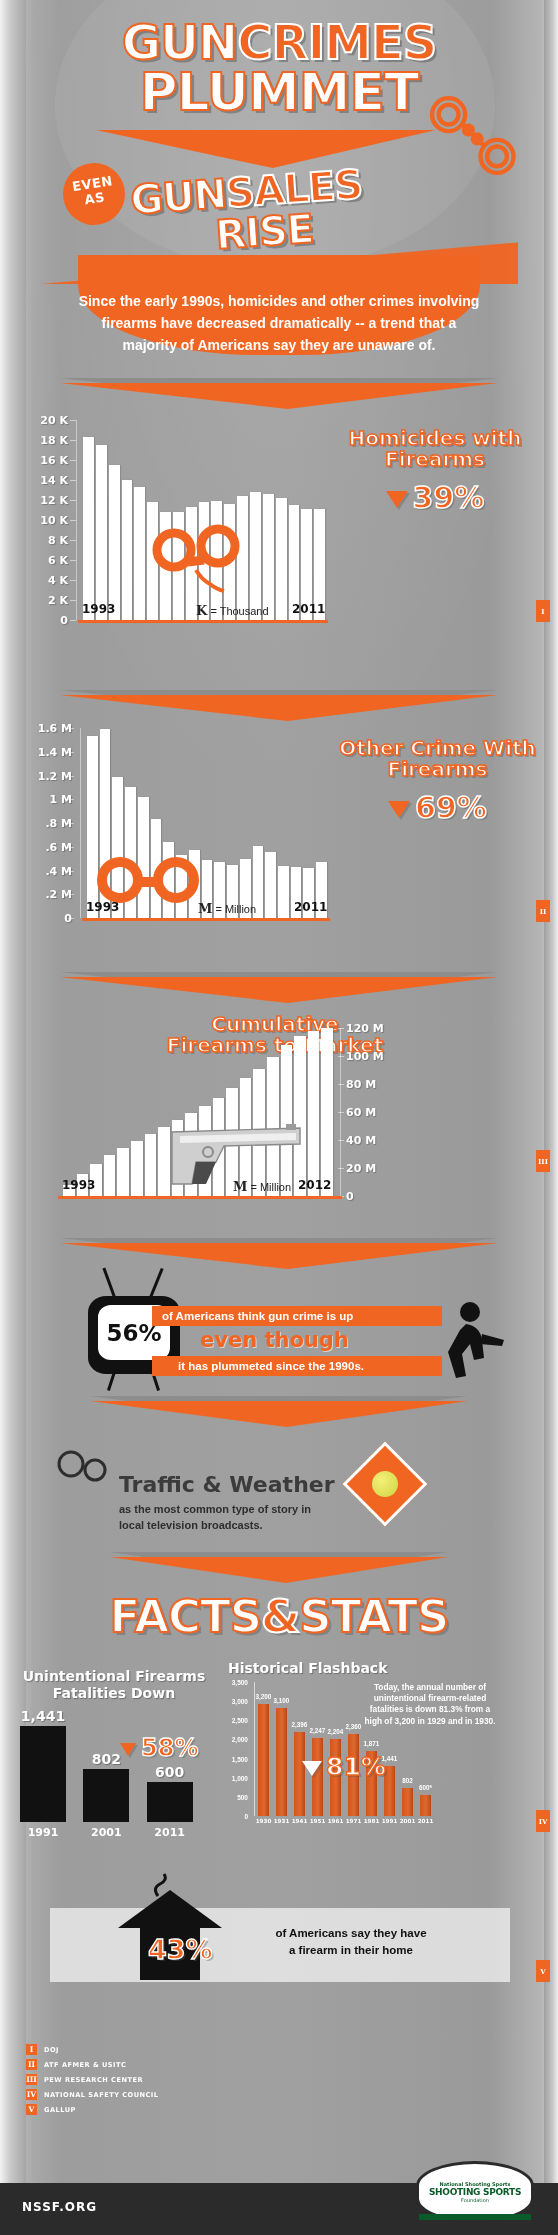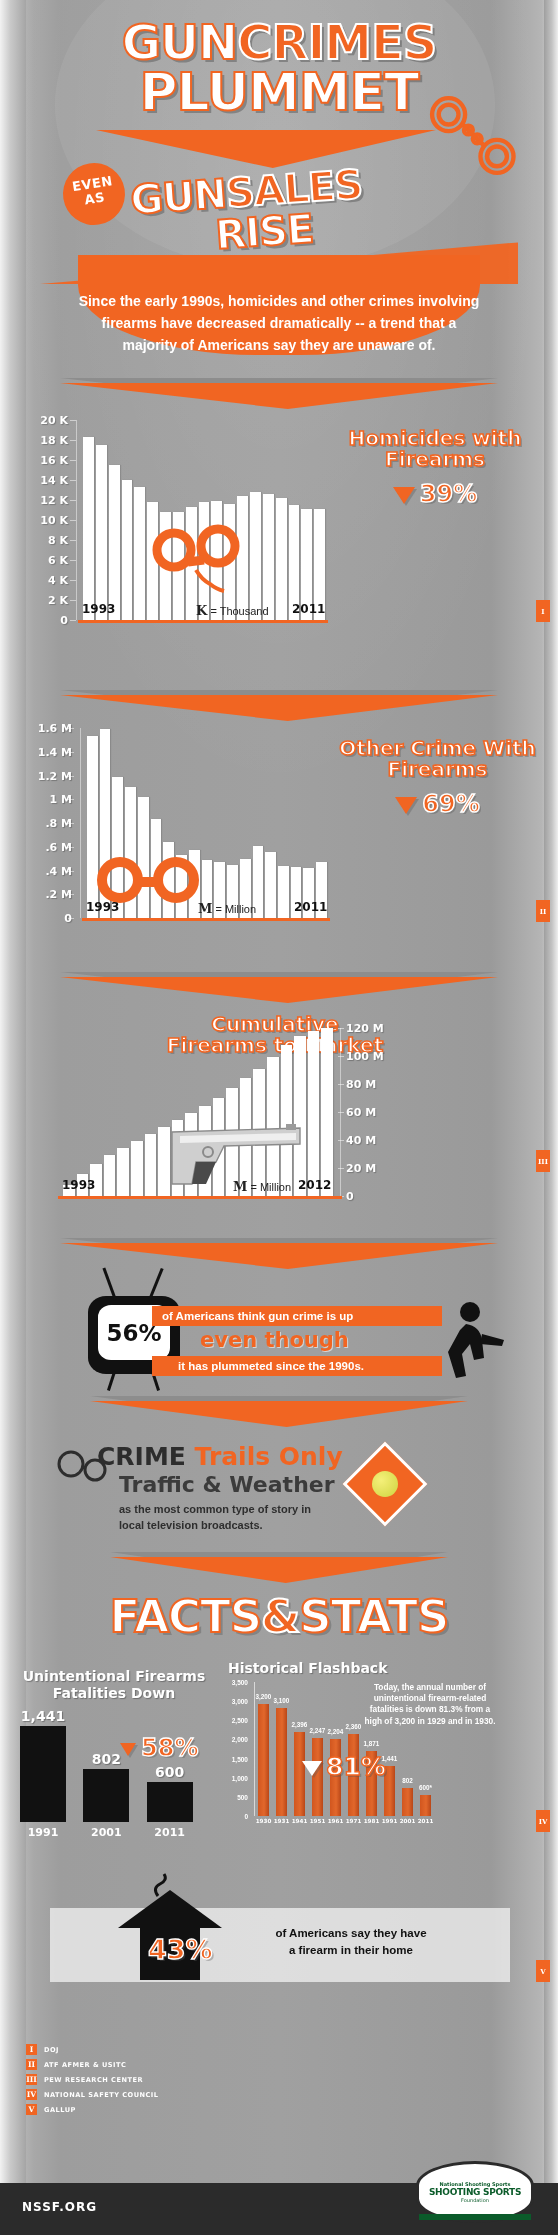--- a/index.html
+++ b/index.html
@@ -72,21 +72,21 @@
   .axis-line { position:absolute; width:1px; background:rgba(255,255,255,.45); }
   .tick { position:absolute; width:6px; height:1px; background:rgba(255,255,255,.5); }
   .bars { position:absolute; display:flex; align-items:flex-end; }
   .bars > i { display:block; background:#ffffff; flex:1 1 auto; margin:0 1px;
      box-shadow:1px 0 1px rgba(0,0,0,.12); }
   .chart-title { position:absolute; text-align:center;
      font-family:"DejaVu Sans",sans-serif; font-weight:bold; font-size:20px;
      color:#fff; -webkit-text-stroke:1.6px #f16522; line-height:1.05;
      text-shadow:2px 2px 0 rgba(90,90,90,.4); }
   .chart-pct { position:absolute; text-align:center;
-     font-family:"DejaVu Sans",sans-serif; font-weight:bold; font-size:24px;
+     font-family:"DejaVu Sans",sans-serif; font-weight:bold; font-size:30px;
      color:#f16522; -webkit-text-stroke:1.5px #fff; text-shadow:2px 2px 0 rgba(90,90,90,.4); }
   .tri-dn { display:inline-block; width:0;height:0; border-left:11px solid transparent;
      border-right:11px solid transparent; border-top:17px solid #f16522;
      vertical-align:middle; margin-right:5px;
      filter: drop-shadow(2px 2px 0 rgba(90,90,90,.35)); }
   .yr { position:absolute; font-family:"DejaVu Sans",sans-serif; font-weight:bold;
      font-size:12px; color:#111; background:transparent; z-index:4; }
   .legend-k { position:absolute; font-size:11px; color:#222; z-index:4;margin-left:28px; }
   .legend-k b { font-family:"DejaVu Serif",serif; font-size:13px; }
   .baseline { position:absolute; height:3px; background:#f16522; }
@@ -479,24 +479,20 @@
   </div>
 
   <div class="crime-box" style="left:55px;top:1436px;width:450px;height:110px;">
     <svg style="position:absolute;left:0;top:8px;width:54px;height:44px;" viewBox="0 0 54 44">
       <g fill="none" stroke="#2d2d2d" stroke-width="3">
         <circle cx="16" cy="20" r="12"></circle>
           <circle cx="40" cy="26" r="10"></circle>
         <path d="M27 23 L31 24"></path>
       </g>
     </svg>
-    <div class="crime-l1" style="position:absolute;left:42px;top:6px;">
-      <span style="color:#2d2d2d;">C</span><span style="color:#2d2d2d;">RIME</span>
-      <span style="color:#f16522;">Trails Only</span>
-    </div>
     <div class="crime-l2" style="position:absolute;left:64px;top:36px;">Traffic &amp; Weather</div>
     <div class="crime-sub" style="position:absolute;left:64px;top:66px;width:210px;">as the most common type of story in local television broadcasts.</div>
     <div class="diamond" style="left:300px;top:18px;"></div>
     <div class="sun" style="left:317px;top:35px;"></div>
   </div>
 
   <div class="divider" style="top:1552px;">
     <div class="div-bar" style="margin:0 110px;">
         <div class="grey"></div>
         <div class="orng"></div>

